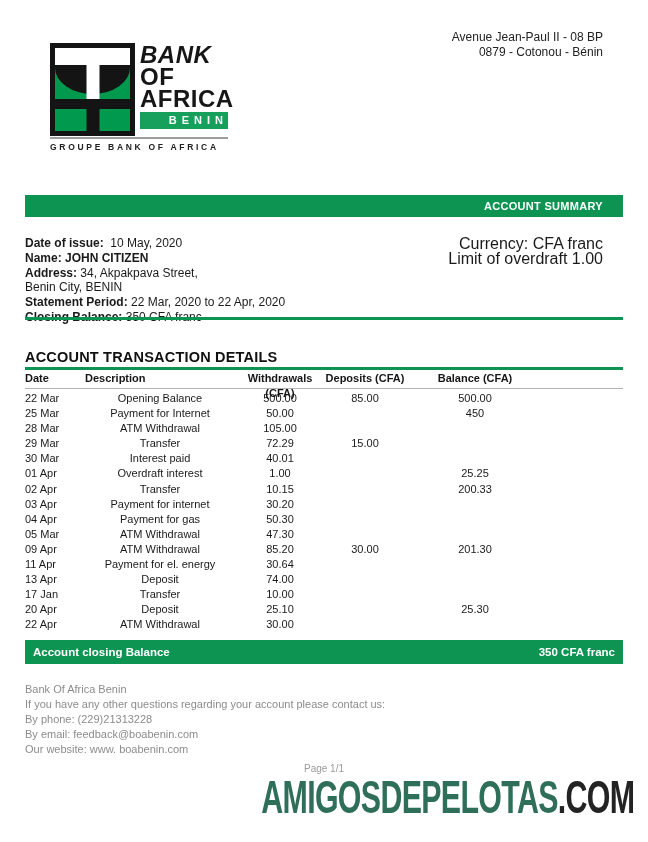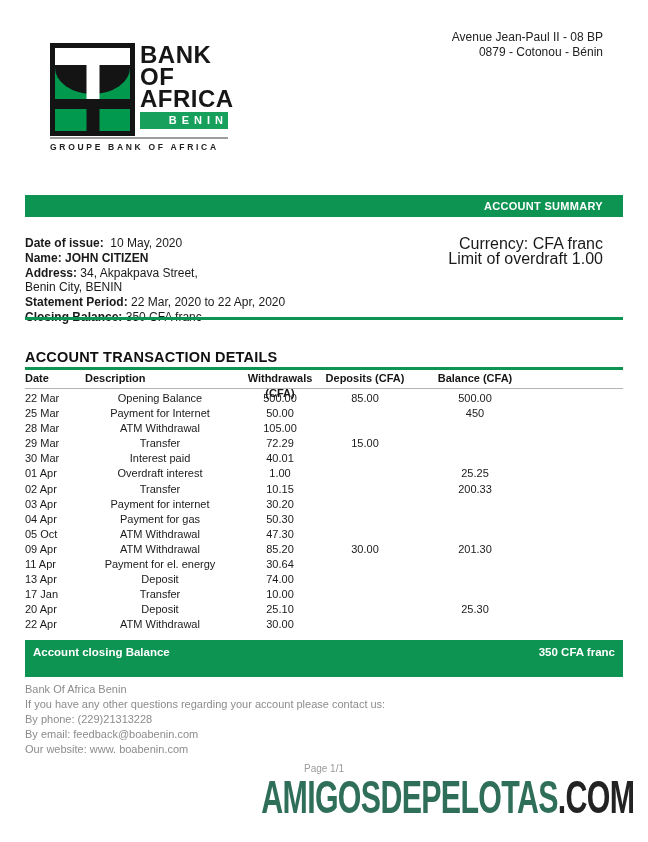--- a/index.html
+++ b/index.html
@@ -14,21 +14,21 @@
   .em-top   { position:absolute; top:0; left:0; right:0; height:17px; background:#fff; }
   .em-bowl  { position:absolute; top:17px; left:0; right:0; height:29px; background:#141414;
               border-radius:0 0 55% 55% / 0 0 100% 100%; }
   .em-stem-white { position:absolute; top:0; left:50%; transform:translateX(-50%);
                    width:13px; height:51px; background:#fff; }
   .em-band  { position:absolute; top:51px; left:0; right:0; height:10px; background:#141414; }
   .em-stem-black { position:absolute; top:61px; bottom:0; left:50%; transform:translateX(-50%);
                    width:13px; background:#141414; }
   .logo-word { position:absolute; left:140px; font-weight:bold; color:#161616;
                font-size:24px; line-height:22px; letter-spacing:0.5px; }
-  .lw-bank   { top:44px; }
+  .lw-bank   { top:44px;font-style:italic; }
   .lw-of     { top:66px; }
   .lw-africa { top:88px; }
   .benin-bar { position:absolute; left:140px; top:112px; width:88px; height:17px;
                background:#17a05b; color:#fff; font-weight:bold; font-size:11px;
                line-height:17px; text-align:right; letter-spacing:5px; padding-left:5px; }
   .logo-rule { position:absolute; left:50px; top:137px; width:178px; height:2px; background:#9d9d9d; }
   .groupe    { position:absolute; left:50px; top:142px; width:200px; font-size:8.5px;
                font-weight:bold; letter-spacing:2.7px; color:#222; }
 
   
@@ -60,21 +60,21 @@
   .th-wd, .th-dep, .th-bal { text-align:center; }
   .thead-rule { position:absolute; left:25px; top:388px; width:598px; height:1px; background:#b4b4b4; }
   .tbody { position:absolute; left:25px; top:391px; width:598px; }
   .tr { display:grid; grid-template-columns:60px 150px 90px 80px 140px auto;
         height:15.1px; font-size:11px; color:#1a1a1a; }
   .td { line-height:15.1px; white-space:nowrap; }
   .td-date { text-align:left; }
   .td-description, .td-withdrawals, .td-deposits, .td-balance { text-align:center; }
 
   
-  .closing-bar { position:absolute; left:25px; top:640px; width:598px; height:37px;
+  .closing-bar { position:absolute; left:25px; top:640px; width:598px; height:24px;
                  background:#0e9452; color:#fff; font-size:11.5px; font-weight:bold;
                  line-height:24px; display:flex; justify-content:space-between;
                  padding:0 8px; }
 
   
   .footer { position:absolute; left:25px; top:682px; font-size:11px; line-height:15px; color:#8c8c8c; }
 
   .page-indicator { position:absolute; left:25px; top:763px; width:598px; text-align:center;
                     font-size:10px; color:#9a9a9a; }
 
@@ -204,21 +204,21 @@
       </div>
       <div class="tr">
         <div class="td td-date">04 Apr</div>
         <div class="td td-description">Payment for gas</div>
         <div class="td td-withdrawals">50.30</div>
         <div class="td td-deposits"></div>
         <div class="td td-balance"></div>
         <div class="td"></div>
       </div>
       <div class="tr">
-        <div class="td td-date">05 Oct</div>
+        <div class="td td-date">05 Mar</div>
         <div class="td td-description">ATM Withdrawal</div>
         <div class="td td-withdrawals">47.30</div>
         <div class="td td-deposits"></div>
         <div class="td td-balance"></div>
         <div class="td"></div>
       </div>
       <div class="tr">
         <div class="td td-date">09 Apr</div>
         <div class="td td-description">ATM Withdrawal</div>
         <div class="td td-withdrawals">85.20</div>

